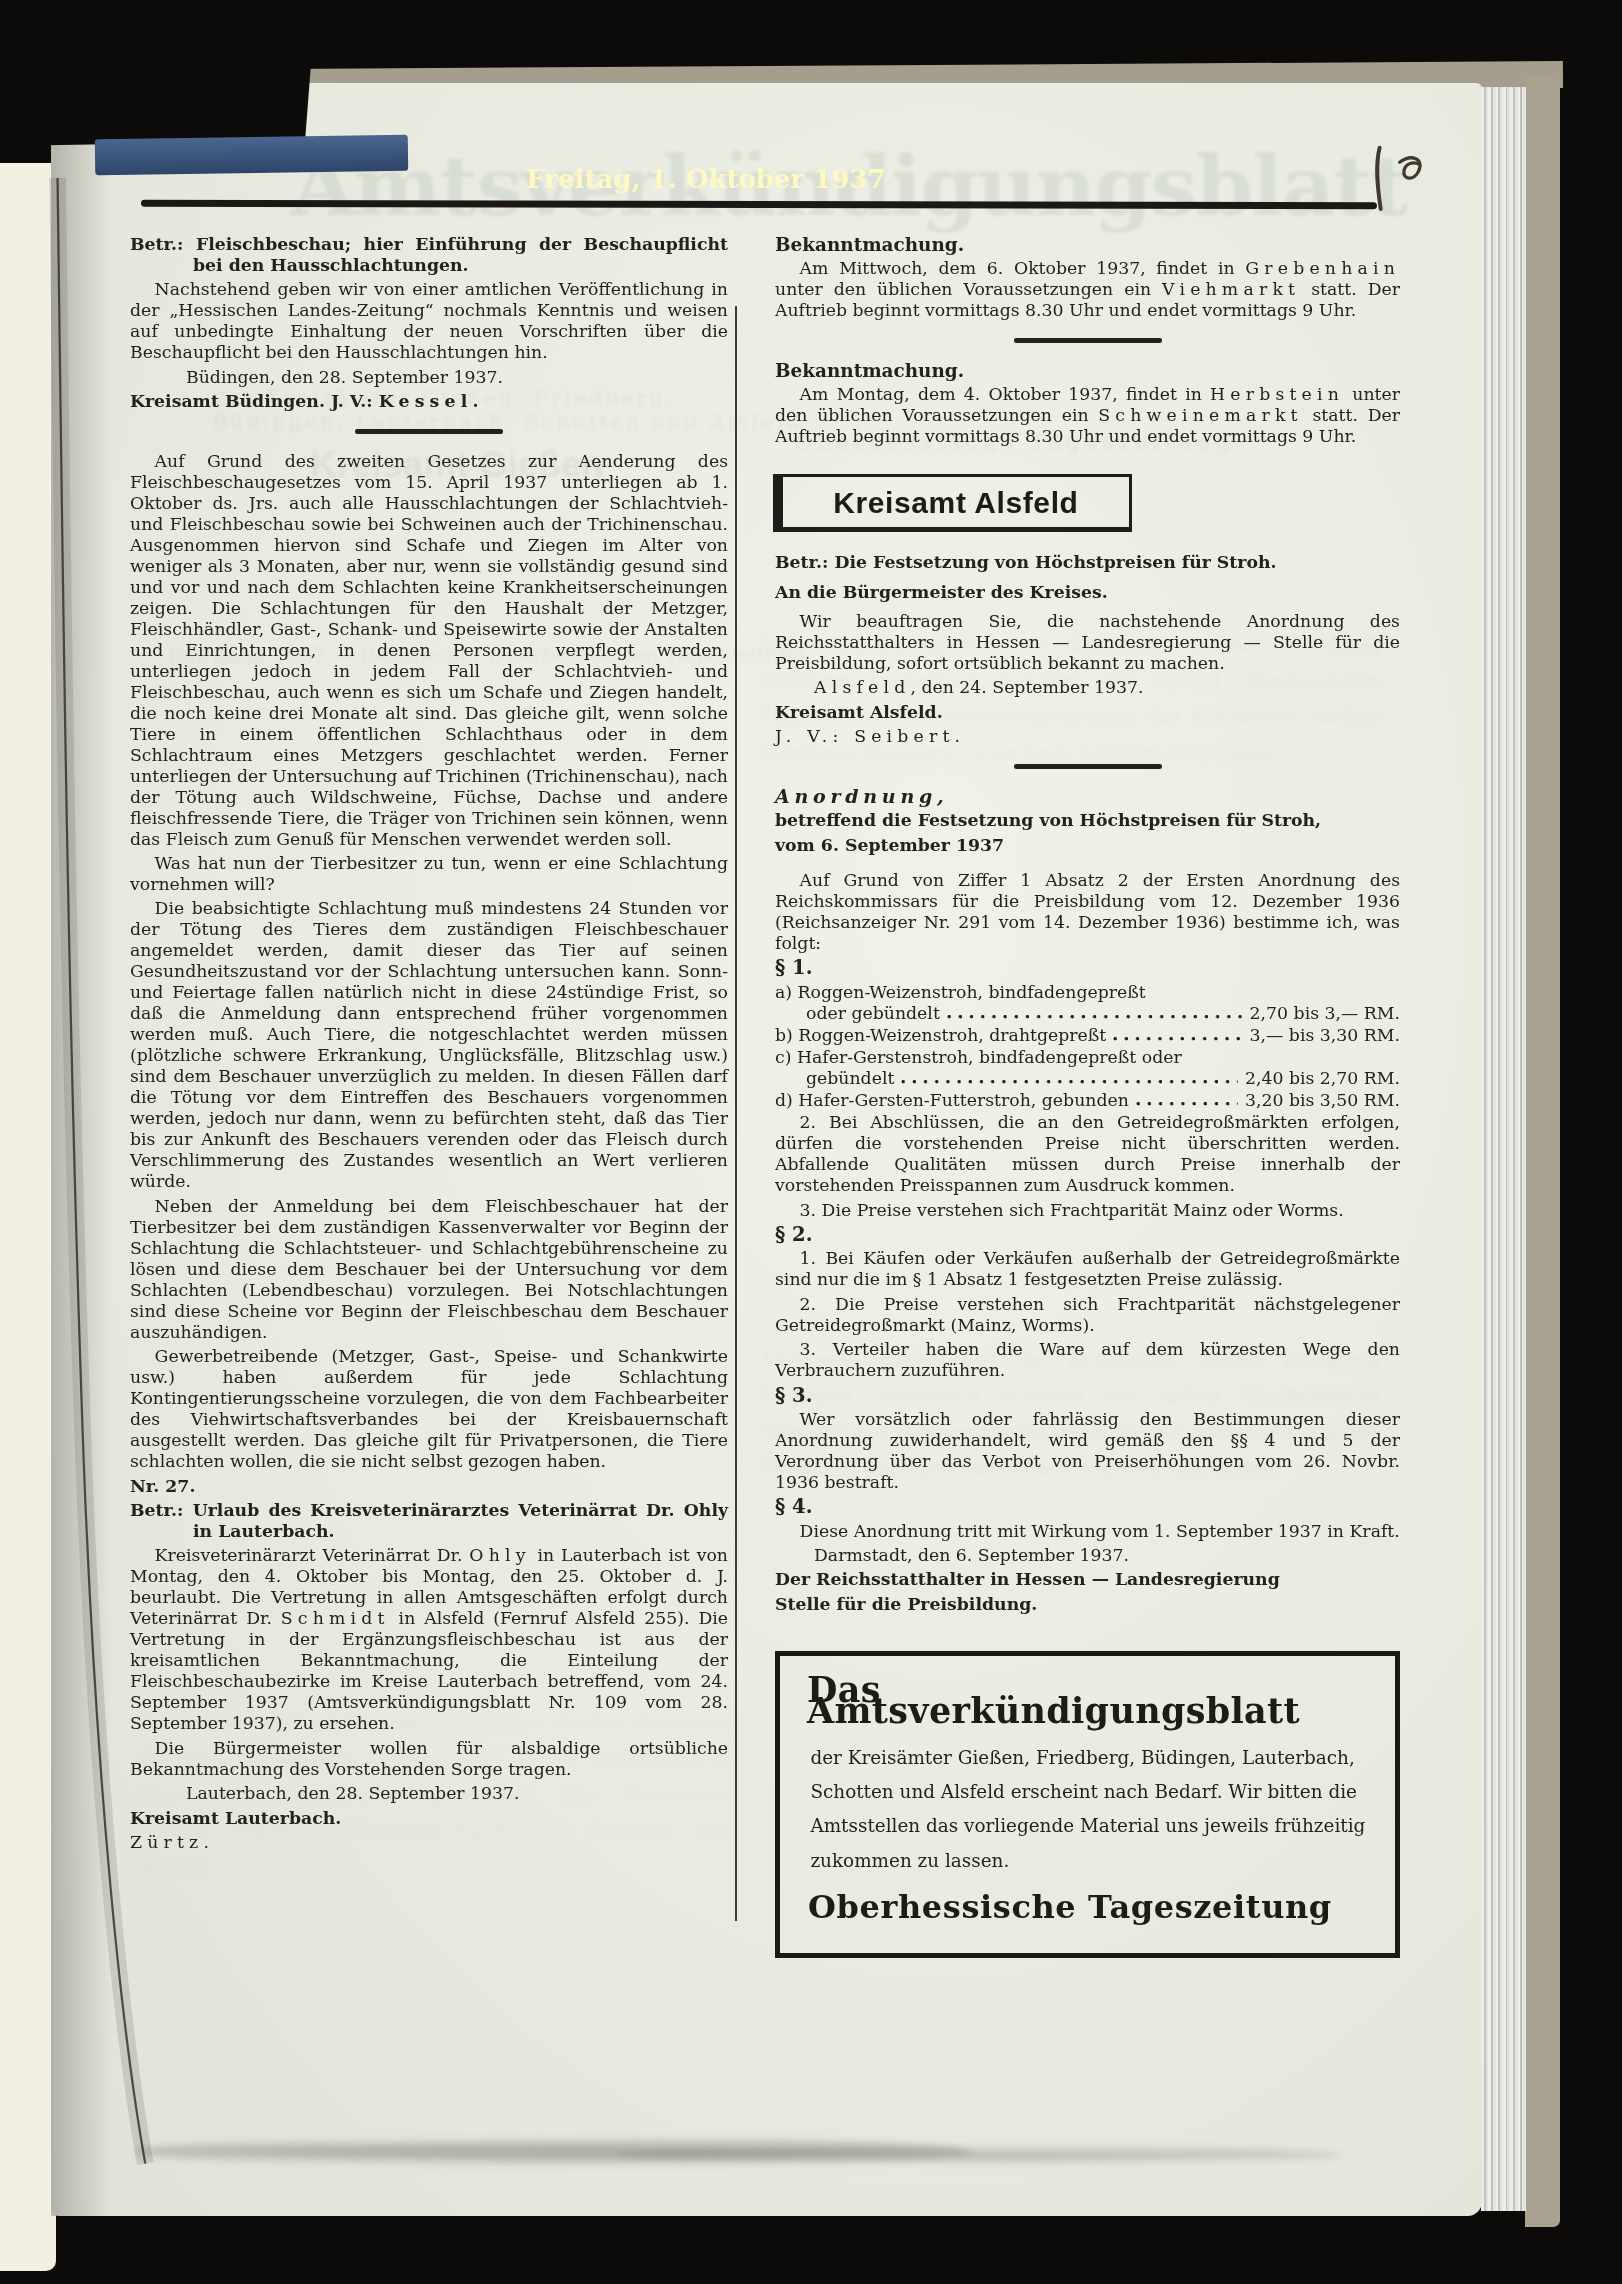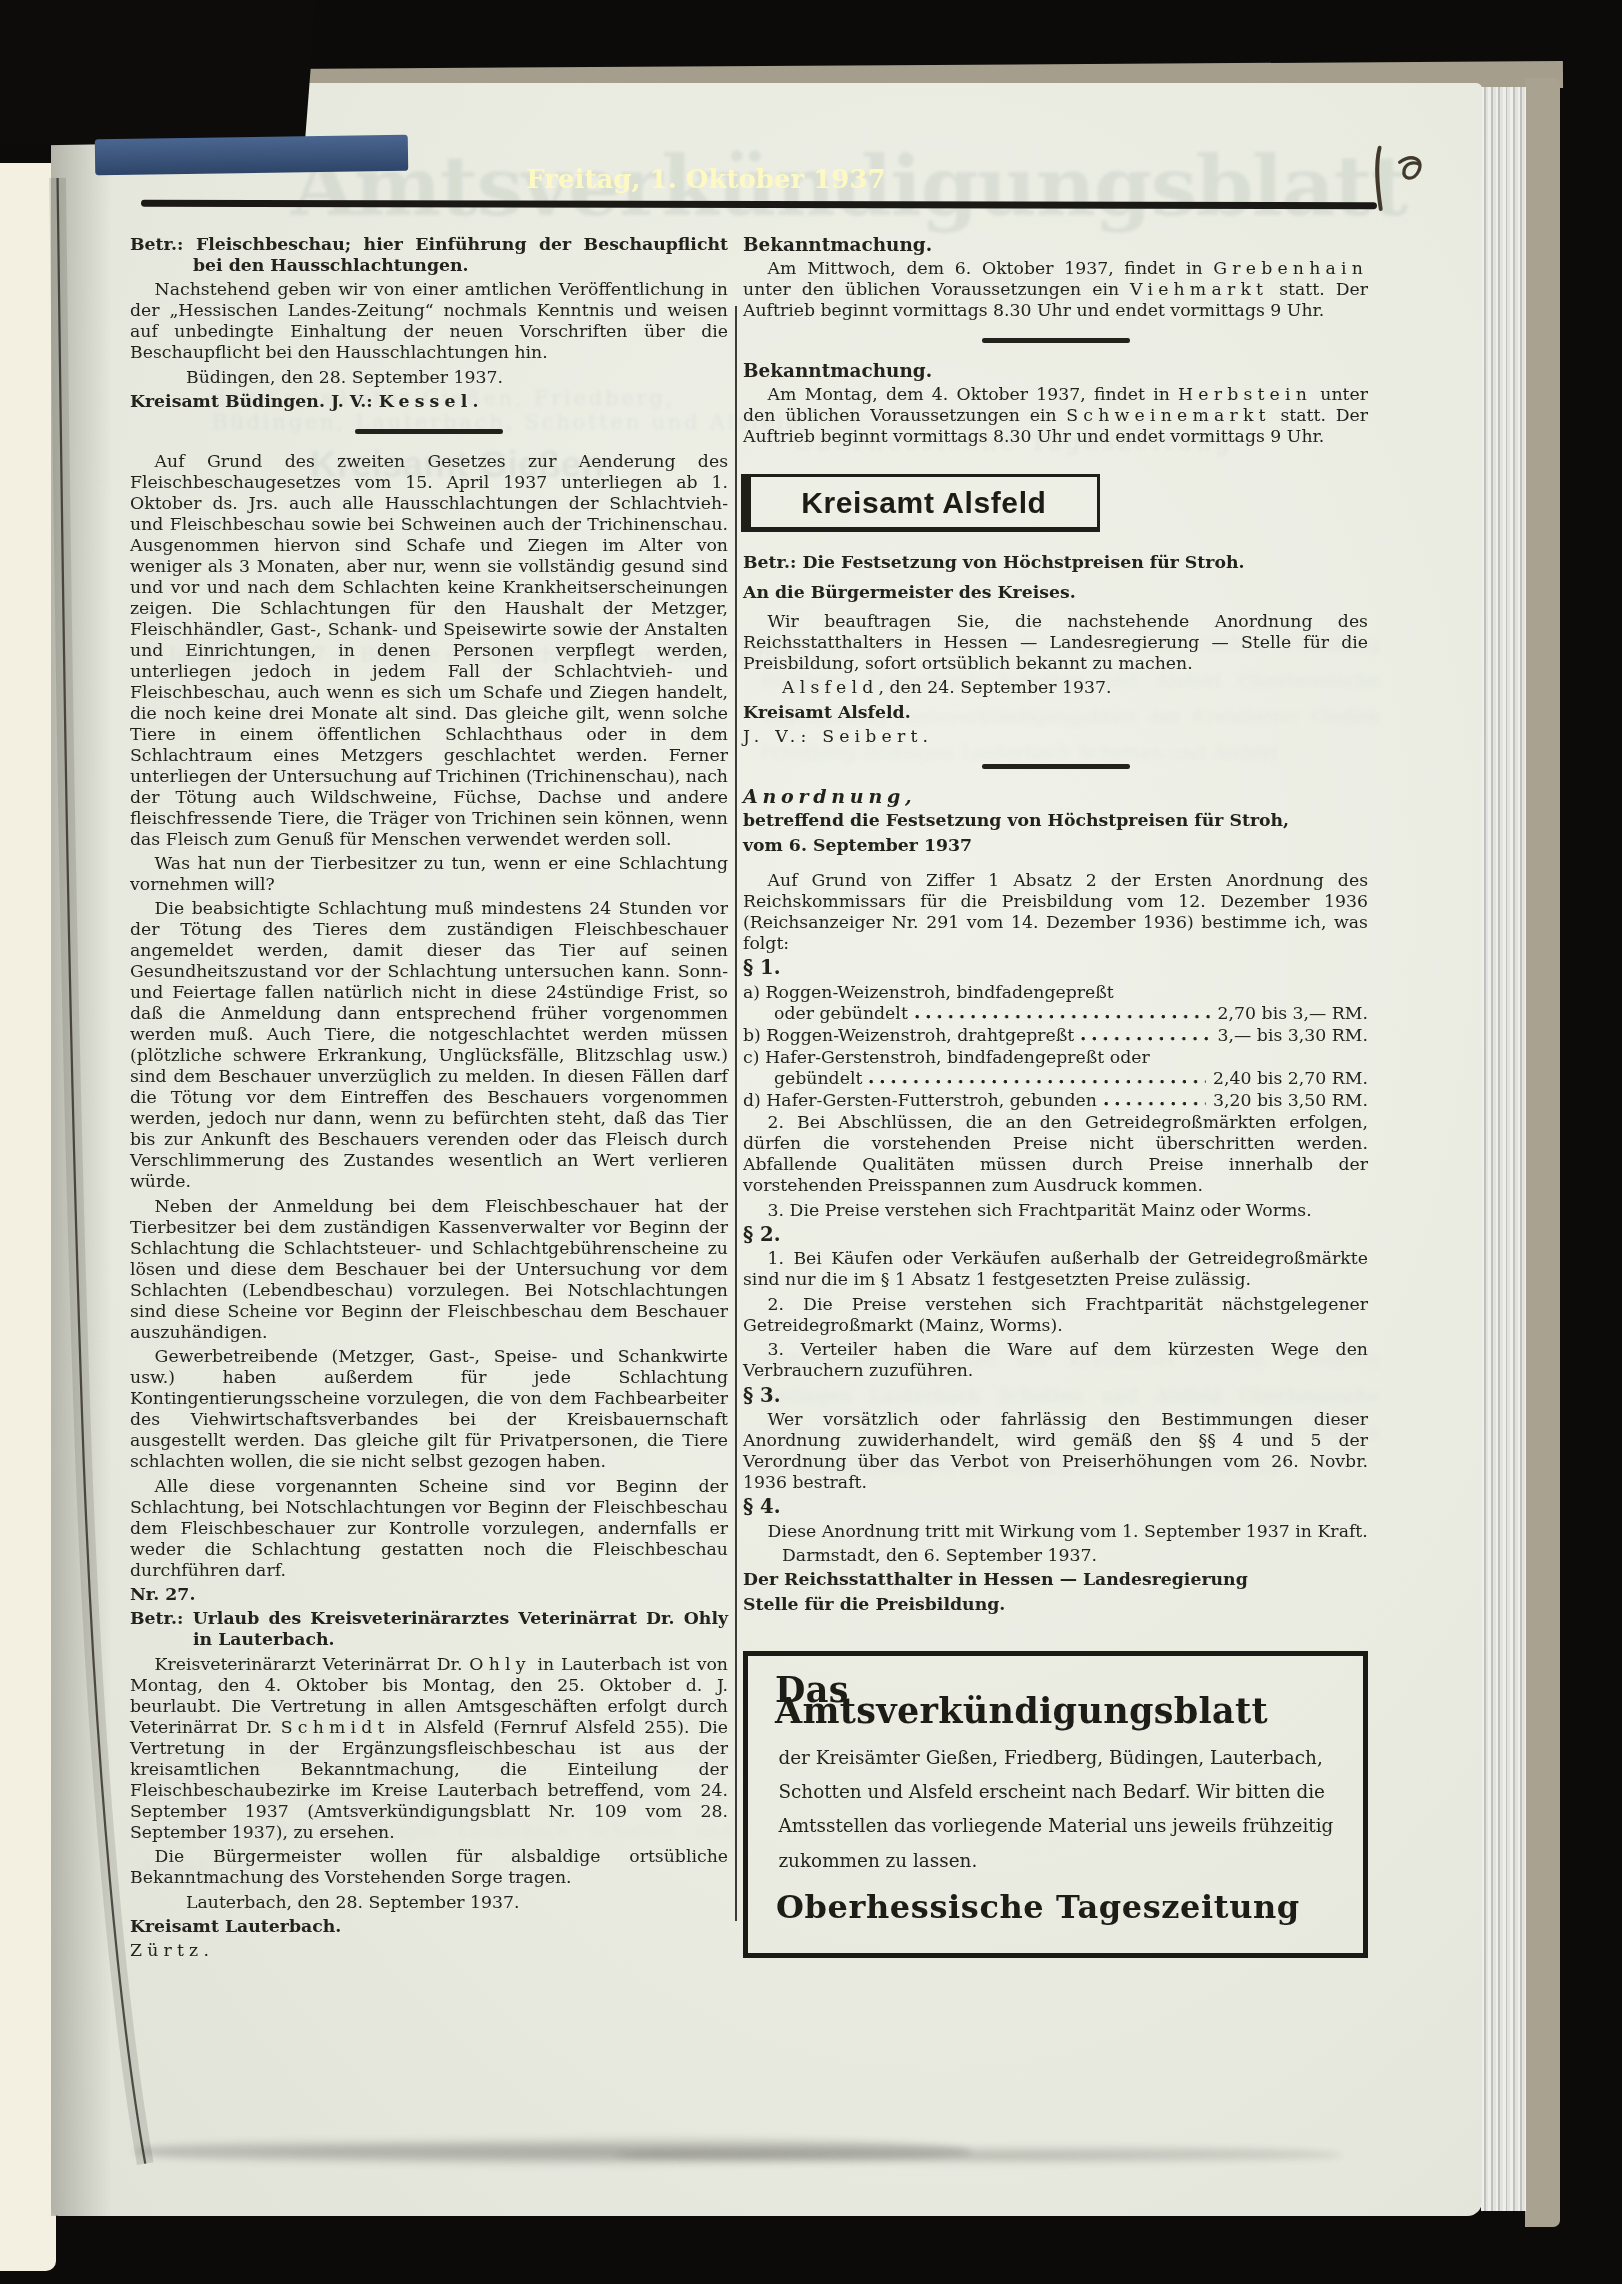--- a/index.html
+++ b/index.html
@@ -38,21 +38,21 @@
   .g-p2{left:760px;top:1341px;width:620px;opacity:.10;}
   .g-p3{left:140px;top:1704px;width:592px;opacity:.08;}
   
   .masthead{position:absolute;left:130px;top:164px;width:1152px;text-align:center;
     font-size:26px;font-weight:bold;color:#fef9c3;}
   .rule-top{position:absolute;left:141px;top:201px;width:1236px;height:6.7px;background:#1b1916;
     border-radius:4.5px;transform:rotate(.12deg);}
   .divider-v{position:absolute;left:735px;top:306px;width:2.2px;height:1615px;background:#2a2822;opacity:.9;}
   .col{position:absolute;top:234px;font-size:17.3px;line-height:21px;}
   .col-left{left:130px;width:598px;}
-  .col-right{left:743px;width:625px;}
+  .col-right{left:775px;width:625px;}
   p.body{margin:0 0 3.4px 0;text-align:justify;}
   .ind{text-indent:24.6px;}
   .betreff{font-weight:bold;padding-left:63px;text-indent:-63px;text-align:left;margin:0 0 6.7px 0;}
   .dateline{text-indent:56px;margin:7.8px 0 4.5px 0;}
   .dateline2{text-indent:39px;margin:6.7px 0 3.4px 0;}
   .center{text-align:center;}
   .bold{font-weight:bold;}
   .sperr{letter-spacing:.3em;}
   .sig-center{text-align:center;font-weight:bold;margin:4.5px 0 0 0;}
   .sig-plain{text-align:center;margin:7.8px 0 0 0;}
@@ -124,21 +124,20 @@
     <p class="body betreff">Betr.: Fleischbeschau; hier Einführung der Beschaupflicht bei den Hausschlachtungen.</p>
     <p class="body ind">Nachstehend geben wir von einer amtlichen Veröffentlichung in der „Hessischen Landes-Zeitung“ nochmals Kenntnis und weisen auf unbedingte Einhaltung der neuen Vorschriften über die Beschaupflicht bei den Hausschlachtungen hin.</p>
     <p class="body dateline">Büdingen, den 28. September 1937.</p>
     <p class="body sig-center"><span>Kreisamt Büdingen.  J. V.: </span><span class="sperr">Kessel</span><span>.</span></p>
     <div class="mini-rule"></div>
     <p class="body ind">Auf Grund des zweiten Gesetzes zur Aenderung des Fleischbeschaugesetzes vom 15. April 1937 unterliegen ab 1. Oktober ds. Jrs. auch alle Hausschlachtungen der Schlachtvieh- und Fleischbeschau sowie bei Schweinen auch der Trichinenschau. Ausgenommen hiervon sind Schafe und Ziegen im Alter von weniger als 3 Monaten, aber nur, wenn sie vollständig gesund sind und vor und nach dem Schlachten keine Krankheitserscheinungen zeigen. Die Schlachtungen für den Haushalt der Metzger, Fleischhändler, Gast-, Schank- und Speisewirte sowie der Anstalten und Einrichtungen, in denen Personen verpflegt werden, unterliegen jedoch in jedem Fall der Schlachtvieh- und Fleischbeschau, auch wenn es sich um Schafe und Ziegen handelt, die noch keine drei Monate alt sind. Das gleiche gilt, wenn solche Tiere in einem öffentlichen Schlachthaus oder in dem Schlachtraum eines Metzgers geschlachtet werden. Ferner unterliegen der Untersuchung auf Trichinen (Trichinenschau), nach der Tötung auch Wildschweine, Füchse, Dachse und andere fleischfressende Tiere, die Träger von Trichinen sein können, wenn das Fleisch zum Genuß für Menschen verwendet werden soll.</p>
     <p class="body ind">Was hat nun der Tierbesitzer zu tun, wenn er eine Schlachtung vornehmen will?</p>
     <p class="body ind">Die beabsichtigte Schlachtung muß mindestens 24 Stunden vor der Tötung des Tieres dem zuständigen Fleischbeschauer angemeldet werden, damit dieser das Tier auf seinen Gesundheitszustand vor der Schlachtung untersuchen kann. Sonn- und Feiertage fallen natürlich nicht in diese 24stündige Frist, so daß die Anmeldung dann entsprechend früher vorgenommen werden muß. Auch Tiere, die notgeschlachtet werden müssen (plötzliche schwere Erkrankung, Unglücksfälle, Blitzschlag usw.) sind dem Beschauer unverzüglich zu melden. In diesen Fällen darf die Tötung vor dem Eintreffen des Beschauers vorgenommen werden, jedoch nur dann, wenn zu befürchten steht, daß das Tier bis zur Ankunft des Beschauers verenden oder das Fleisch durch Verschlimmerung des Zustandes wesentlich an Wert verlieren würde.</p>
     <p class="body ind">Neben der Anmeldung bei dem Fleischbeschauer hat der Tierbesitzer bei dem zuständigen Kassenverwalter vor Beginn der Schlachtung die Schlachtsteuer- und Schlachtgebührenscheine zu lösen und diese dem Beschauer bei der Untersuchung vor dem Schlachten (Lebendbeschau) vorzulegen. Bei Notschlachtungen sind diese Scheine vor Beginn der Fleischbeschau dem Beschauer auszuhändigen.</p>
     <p class="body ind">Gewerbetreibende (Metzger, Gast-, Speise- und Schankwirte usw.) haben außerdem für jede Schlachtung Kontingentierungsscheine vorzulegen, die von dem Fachbearbeiter des Viehwirtschaftsverbandes bei der Kreisbauernschaft ausgestellt werden. Das gleiche gilt für Privatpersonen, die Tiere schlachten wollen, die sie nicht selbst gezogen haben.</p>
-    <p class="body ind">Alle diese vorgenannten Scheine sind vor Beginn der Schlachtung, bei Notschlachtungen vor Beginn der Fleischbeschau dem Fleischbeschauer zur Kontrolle vorzulegen, andernfalls er weder die Schlachtung gestatten noch die Fleischbeschau durchführen darf.</p>
 
 
     <p class="body nr">Nr. 27.</p>
     <p class="body betreff">Betr.: Urlaub des Kreisveterinärarztes Veterinärrat Dr. Ohly in Lauterbach.</p>
     <p class="body ind"><span>Kreisveterinärarzt Veterinärrat Dr. </span><span class="sperr">Ohly</span><span> in Lauterbach ist von Montag, den 4. Oktober bis Montag, den 25. Oktober d. J. beurlaubt. Die Vertretung in allen Amtsgeschäften erfolgt durch Veterinärrat Dr. </span><span class="sperr">Schmidt</span><span> in Alsfeld (Fernruf Alsfeld 255). Die Vertretung in der Ergänzungsfleischbeschau ist aus der kreisamtlichen Bekanntmachung, die Einteilung der Fleischbeschaubezirke im Kreise Lauterbach betreffend, vom 24. September 1937 (Amtsverkündigungsblatt Nr. 109 vom 28. September 1937), zu ersehen.</span></p>
     <p class="body ind">Die Bürgermeister wollen für alsbaldige ortsübliche Bekanntmachung des Vorstehenden Sorge tragen.</p>
     <p class="body dateline">Lauterbach, den 28. September 1937.</p>
     <p class="body sig-center">Kreisamt Lauterbach.</p>
     <p class="body sig-plain sperr">Zürtz.</p>
   </div>

